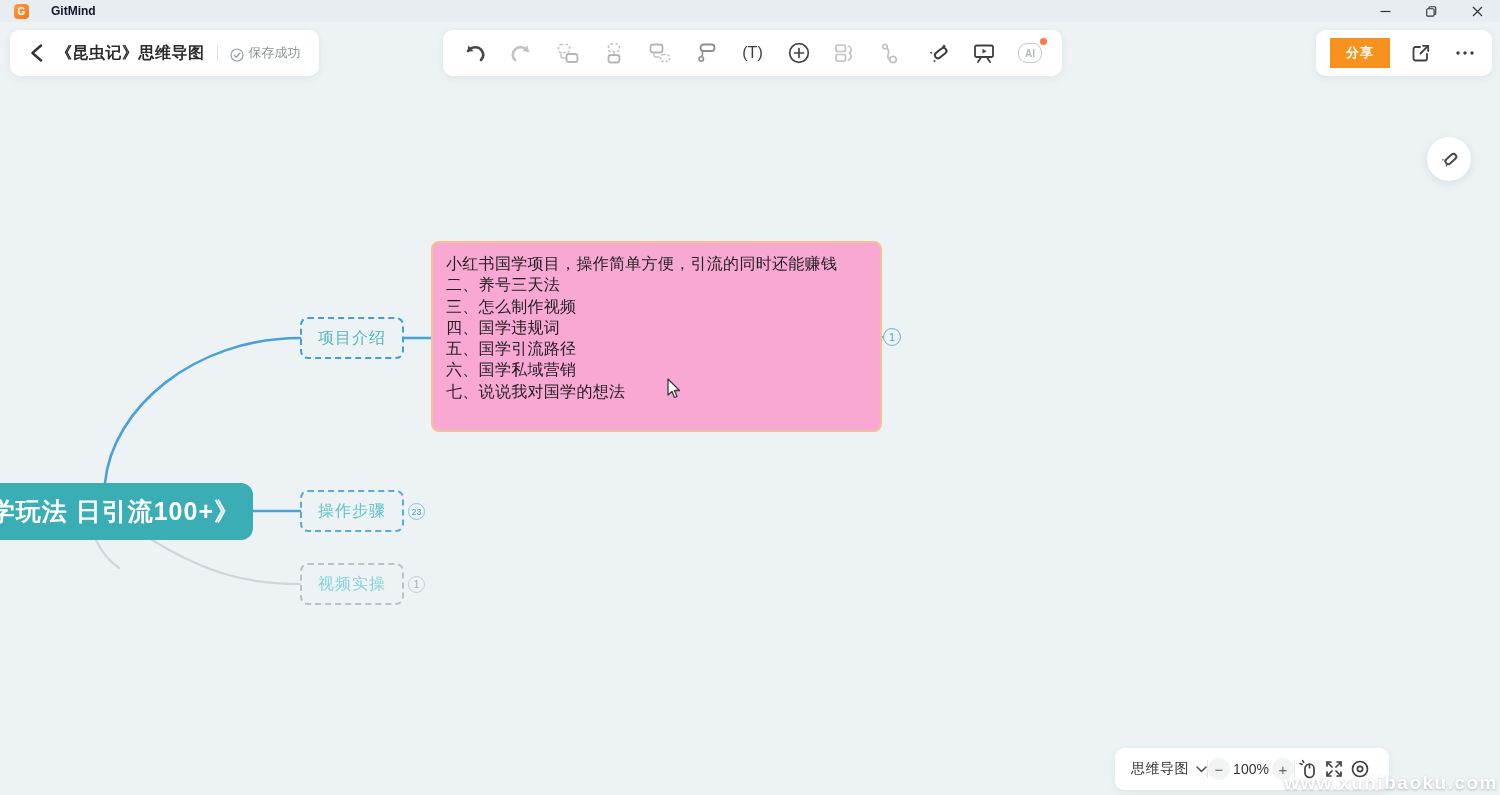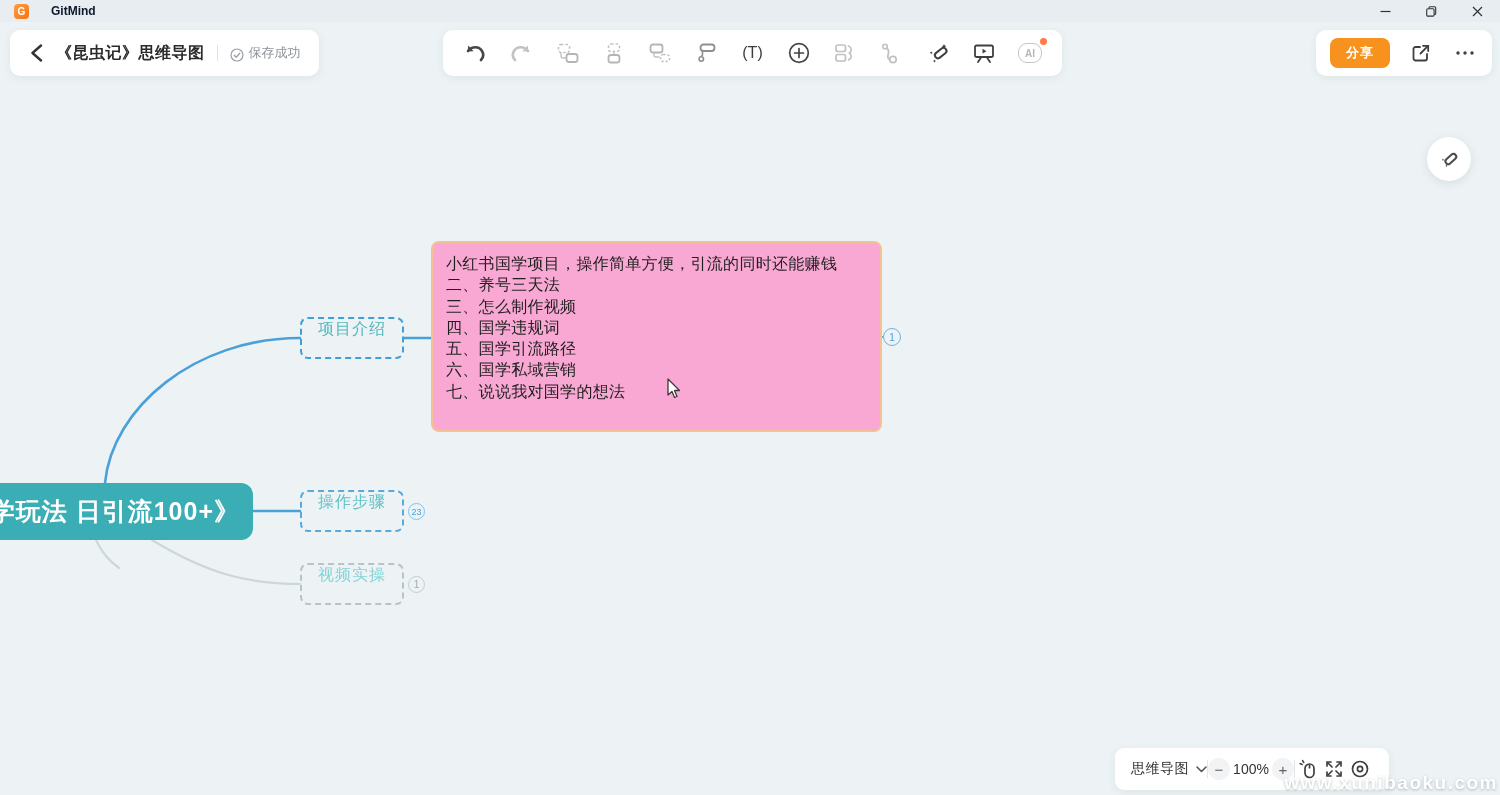--- a/index.html
+++ b/index.html
@@ -25,32 +25,32 @@
   .save-status { display:flex; align-items:flex-end; color:#8d9298; font-size:13px; }
   .save-status svg { margin-right:5px; }
 
   .tools-card { left:443px; top:30px; width:619px; height:46px; padding:0 12px; justify-content:space-between; }
   .tool { width:40px; height:38px; display:flex; align-items:center; justify-content:center; border-radius:6px; position:relative; }
   .tool-text { font-size:16px; font-weight:500; color:#3c3c3c; }
   .ai-chip { width:24px; height:20px; border:1.6px solid #c3c6c9; border-radius:9px; color:#b3b7ba; font-size:10px; font-weight:700; display:flex; align-items:center; justify-content:center; }
   .ai-dot { position:absolute; top:4px; right:3px; width:7px; height:7px; border-radius:50%; background:#ff7a45; }
 
   .share-card { right:8px; top:30px; height:46px; padding:0 14px; gap:18px; }
-  .share-btn { height:30px; padding:0 16px; border:none; border-radius:8px; background:#f7921e; color:#fff; font-size:13px; font-weight:600; display:flex; align-items:center; letter-spacing:1px; font-family:inherit; }
+  .share-btn { height:30px; padding:0 16px; border:none; border-radius:0; background:#f7921e; color:#fff; font-size:13px; font-weight:600; display:flex; align-items:center; letter-spacing:1px; font-family:inherit; }
 
   .beautify-btn { position:absolute; left:1427px; top:137px; width:44px; height:44px; border-radius:50%; background:#fff; box-shadow:0 2px 10px rgba(40,60,70,.12); display:flex; align-items:center; justify-content:center; }
 
   
   .edges { position:absolute; left:0; top:0; width:1500px; height:795px; pointer-events:none; }
 
   .root-node { position:absolute; left:-62px; top:483px; width:315px; height:57px; background:#3aadb5; border-radius:12px;
     display:flex; align-items:center; justify-content:flex-end; padding-right:13px; }
   .root-label { color:#fff; font-size:25px; font-weight:700; white-space:nowrap; letter-spacing:1px; }
 
-  .branch { position:absolute; width:104px; height:42px; border-radius:8px; display:flex; justify-content:center; font-size:16px; letter-spacing:1px; }
+  .branch { position:absolute; width:104px; height:42px; border-radius:8px; display:flex; align-items:center; justify-content:center; font-size:16px; letter-spacing:1px; }
   .branch-intro { left:300px; top:317px; border:2px dashed #3f9fd6; color:#52b7bd; }
   .branch-steps { left:300px; top:490px; border:2px dashed #58aadd; color:#63c2c8; }
   .branch-video { left:300px; top:563px; border:2px dashed #b6c3c8; color:#82d3d8; }
 
   .badge { position:absolute; border-radius:50%; display:flex; align-items:center; justify-content:center; background:#edf3f5; }
   .badge-steps { left:408px; top:503px; width:17px; height:17px; border:1.5px solid #85c3e6; color:#4aa0d8; font-size:9px; }
   .badge-video { left:408px; top:576px; width:17px; height:17px; border:1.5px solid #c2ced3; color:#9fabb0; font-size:10px; }
   .badge-detail { left:883px; top:328px; width:18px; height:18px; border:1.5px solid #6db3dc; color:#4aa0d8; font-size:10px; }
 
   .detail-box { position:absolute; left:431px; top:241px; width:451px; height:191px; background:#f9a8d4;

